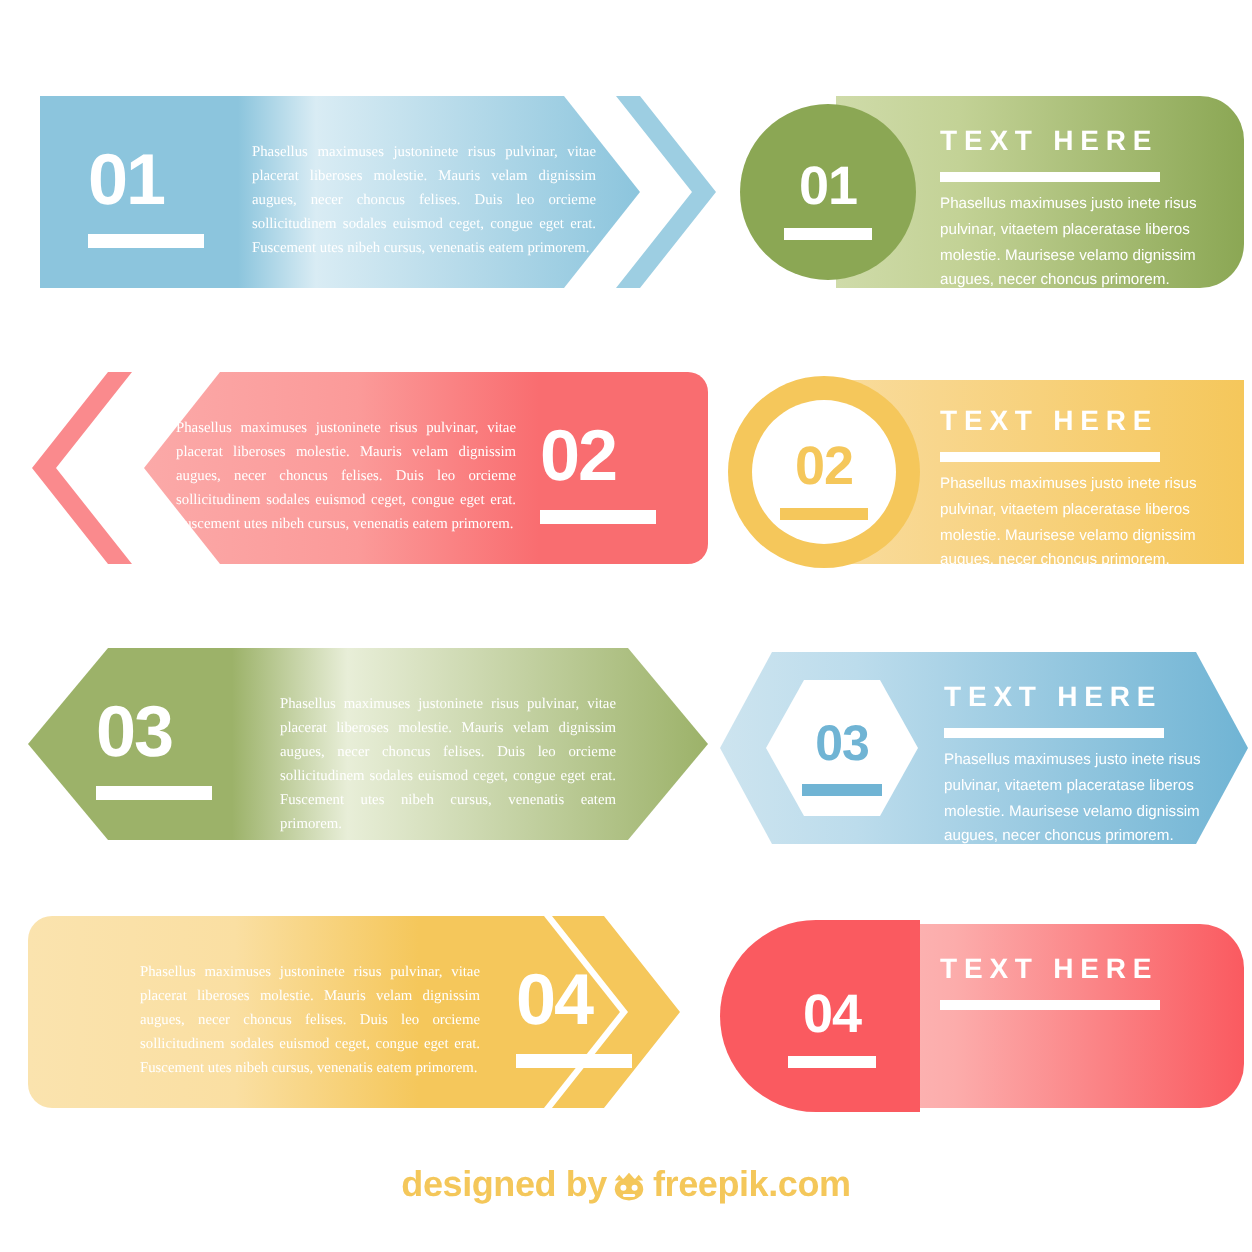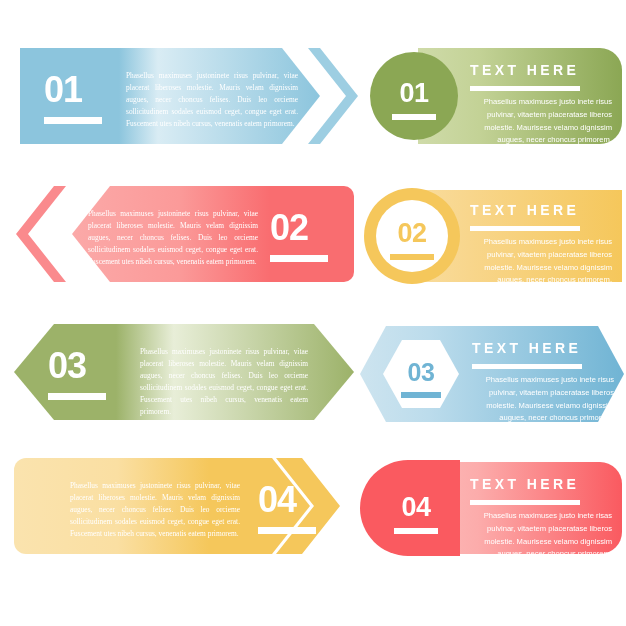--- a/index.html
+++ b/index.html
@@ -58,21 +58,20 @@
     background:#ffffff;
     margin-top:8px;
     width:110px;
   }
   .rbody{
     position:absolute;
     color:#ffffff;
     font-size:7.6px;
     line-height:1.68;
     width:142px;
-    text-align:right;
   }
 
   .badge-num{
     position:absolute;
     font-weight:bold;
     font-size:27px;
     letter-spacing:-0.5px;
     line-height:1;
     text-align:center;
   }
@@ -269,17 +268,25 @@
       <path d="M100,4 L100,100 L48,100 a48,48 0 0 1 0,-96 Z" fill="#fa5a60"></path>
     </svg>
     <div class="badge-num" style="left:12px;top:38px;width:88px;color:#ffffff;">
       <span>04</span>
       <span class="bar" style="background:#ffffff;"></span>
     </div>
     <div class="rhead" style="left:110px;top:20px;">
       <span>TEXT HERE</span>
       <span class="hbar"></span>
     </div>
-    <div class="rbody" style="left:110px;top:54px;">Phasellus maximuses justo inete risas pulvinar, vitaetem placeratase liberos molestie. Maurisese velamo dignissim augues, necer choncus primorem.</div>
-  </div>
-
+  </div>
+
+  <div class="footer">
+    <span>designed by</span><span class="mascot"><svg width="19" height="16" viewBox="0 0 19 16">
+          <path d="M2.4,5.2 L4.6,2.4 L6.6,4.6 L9.5,1.4 L12.4,4.6 L14.4,2.4 L16.6,5.2 Z" fill="#f4c75a"></path>
+          <ellipse cx="9.5" cy="9.6" rx="7.1" ry="5.6" fill="#f4c75a"></ellipse>
+          <circle cx="6.7" cy="8.9" r="1.5" fill="#ffffff"></circle>
+          <circle cx="12.3" cy="8.9" r="1.5" fill="#ffffff"></circle>
+          <rect x="6.4" y="12.0" width="6.2" height="1.5" rx="0.7" fill="#ffffff"></rect>
+        </svg></span><span>freepik.com</span>
+  </div>
 
 </div>
 
 </body></html>

